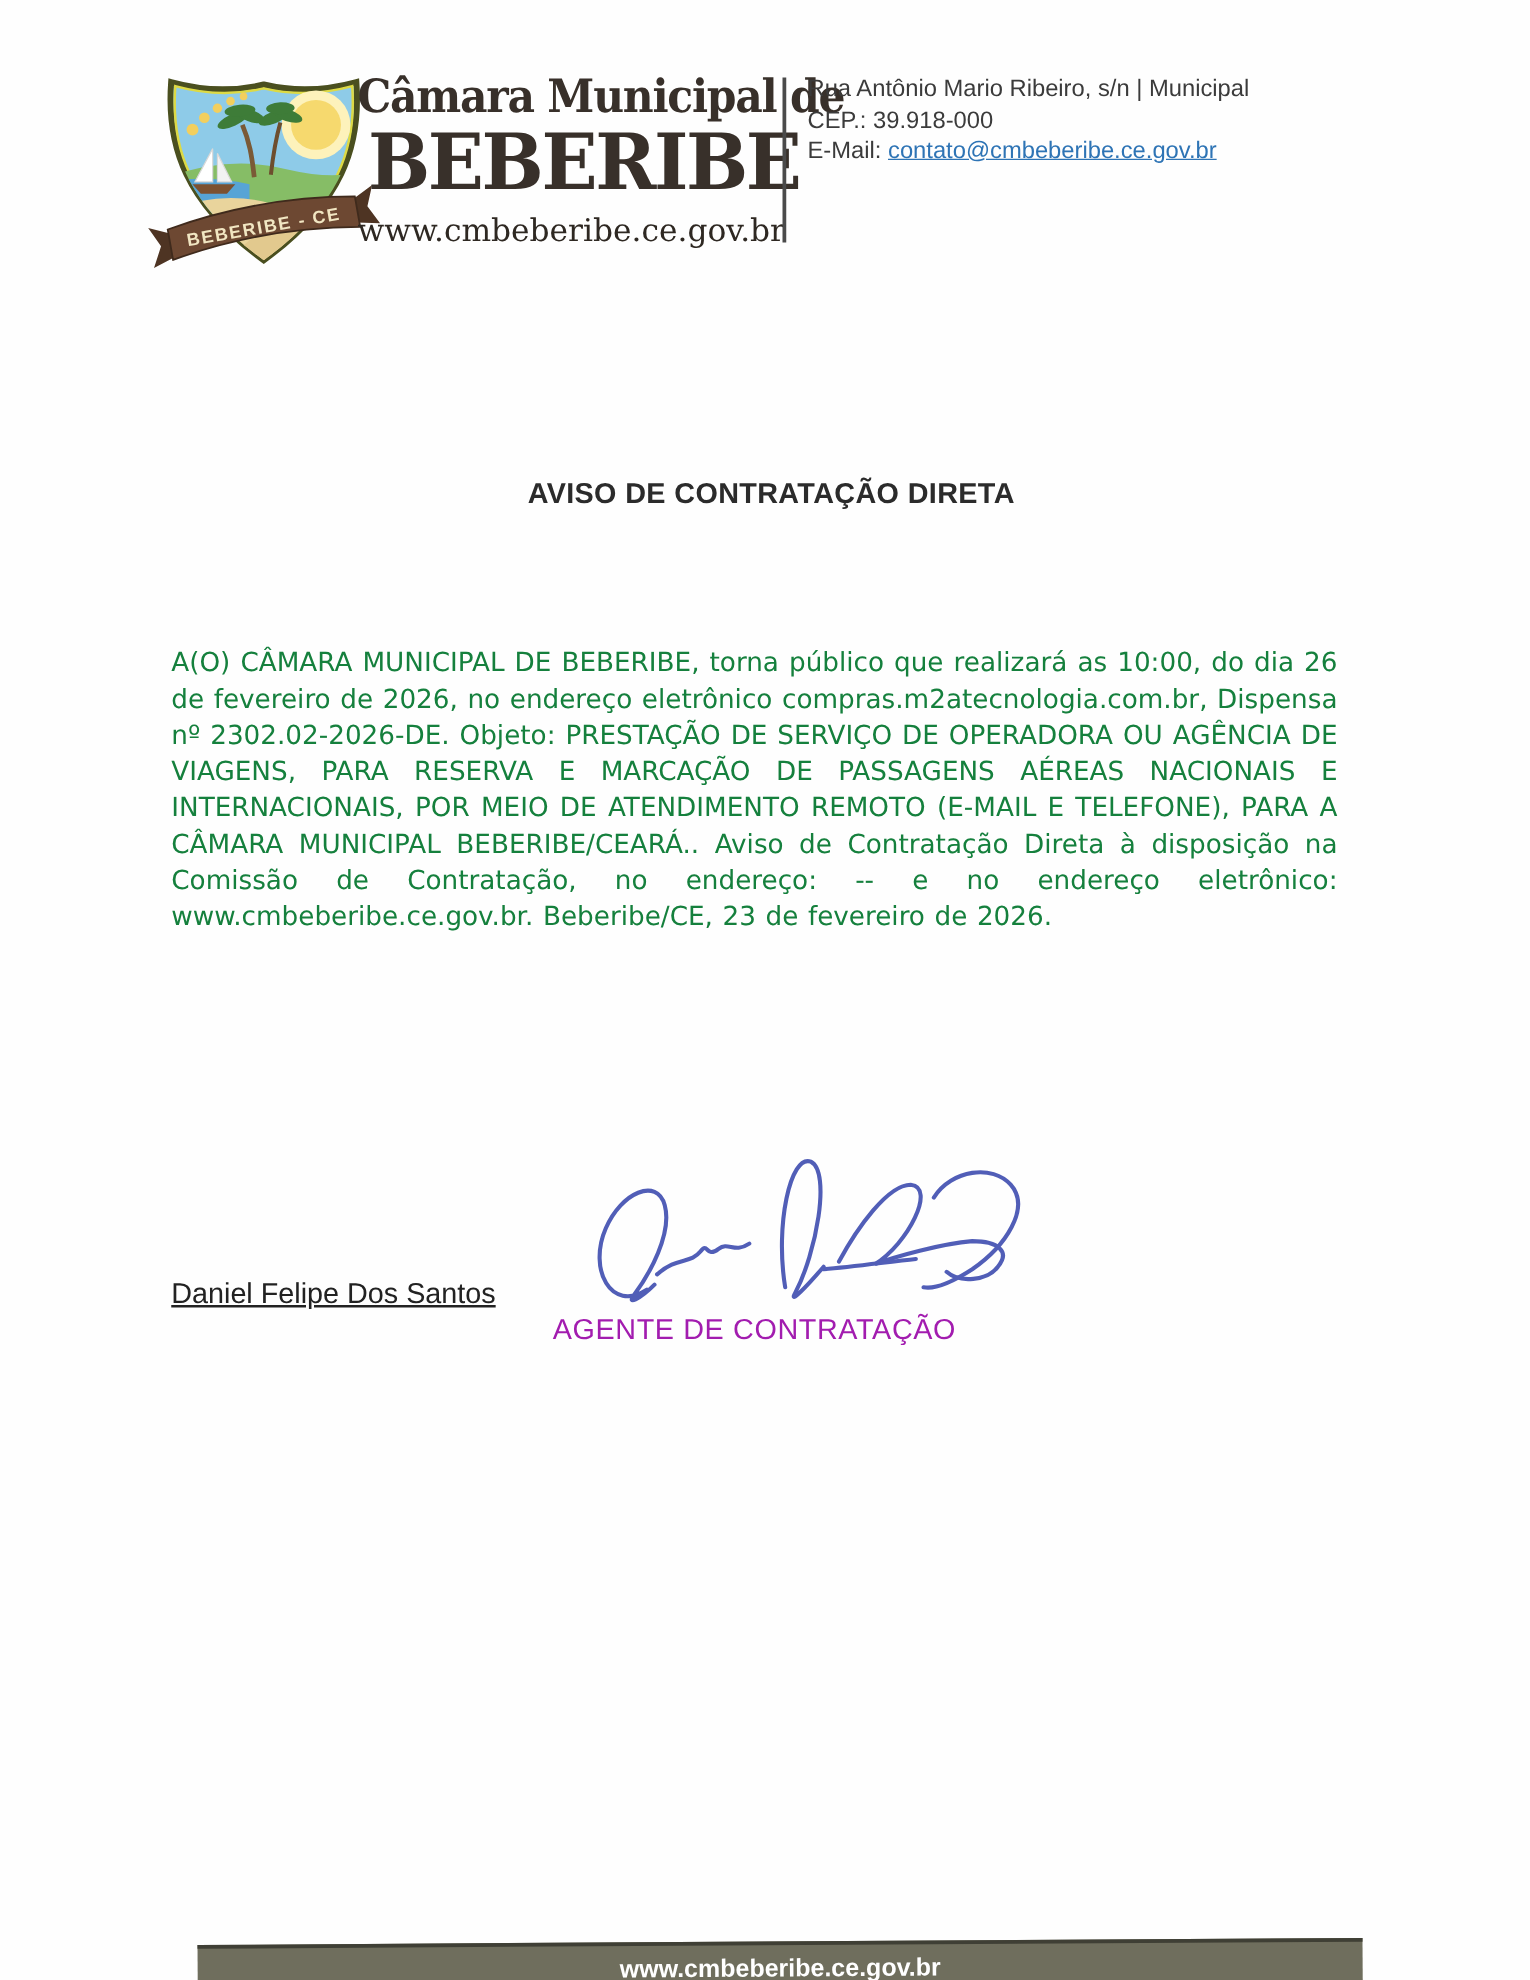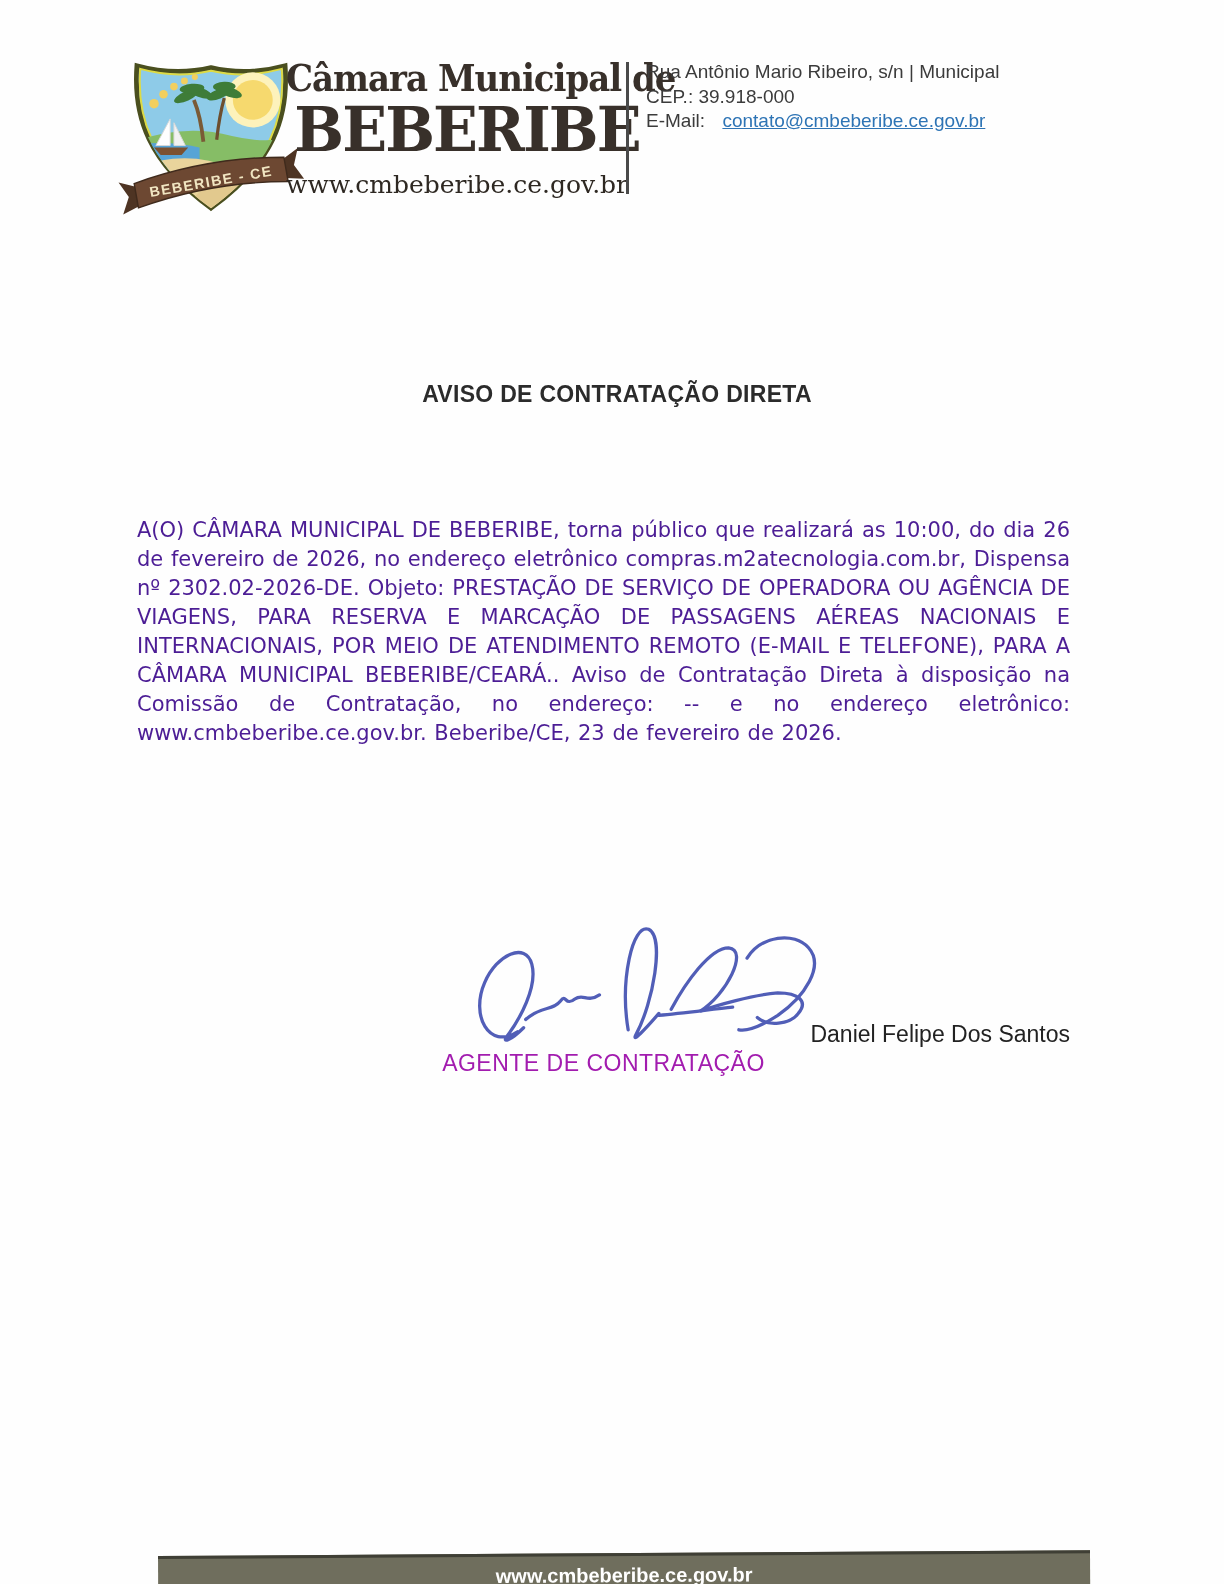--- a/index.html
+++ b/index.html
@@ -83,37 +83,38 @@
     padding-left: 24px;
   }
   .doc-body {
     position: absolute;
     left: 137px; top: 516px;
     width: 933px;
     font-family: "DejaVu Sans", sans-serif;
     font-size: 21px;
     line-height: 29px;
     text-align: justify;
-    color: #4c1d95;
+    color: #15803d;
     word-spacing: 1px;
   }
 
   
   .signature-svg {
     position: absolute;
     left: 458px; top: 900px;
     width: 410px; height: 155px;
   }
   .signer-name {
     position: absolute;
     left: 137px; top: 1021px;
     width: 933px;
-    text-align: right;
+    text-align: left;
     font-size: 23px;
     color: #222;
+    text-decoration: underline;
   }
   .signer-role {
     position: absolute;
     left: 137px; top: 1050px;
     width: 933px;
     text-align: center;
     font-size: 23px;
     letter-spacing: 0.5px;
     color: #a21caf;
   }
@@ -207,21 +208,21 @@
       <div class="org-line2">BEBERIBE</div>
       <div class="org-site">www.cmbeberibe.ce.gov.br</div>
     </div>
 
     <div class="header-divider"></div>
 
     <div class="contact">
       <div>Rua Antônio Mario Ribeiro, s/n | Municipal</div>
       <div>CEP.: 39.918-000</div>
       <div>
-        <span>E-Mail: </span><a href="#" style="color: rgb(46, 116, 181); margin-left: 12px;">contato@cmbeberibe.ce.gov.br</a>
+        <span>E-Mail: </span><a href="#" style="color: rgb(46, 116, 181);">contato@cmbeberibe.ce.gov.br</a>
       </div>
     </div>
   </div>
 
   <h1 class="doc-title">AVISO DE CONTRATAÇÃO DIRETA</h1>
 
   <p class="doc-body">A(O) CÂMARA MUNICIPAL DE BEBERIBE, torna público que realizará as 10:00, do dia 26 de fevereiro de 2026, no endereço eletrônico compras.m2atecnologia.com.br, Dispensa nº 2302.02-2026-DE. Objeto: PRESTAÇÃO DE SERVIÇO DE OPERADORA OU AGÊNCIA DE VIAGENS, PARA RESERVA E MARCAÇÃO DE PASSAGENS AÉREAS NACIONAIS E INTERNACIONAIS, POR MEIO DE ATENDIMENTO REMOTO (E-MAIL E TELEFONE), PARA A CÂMARA MUNICIPAL BEBERIBE/CEARÁ.. Aviso de Contratação Direta à disposição na Comissão de Contratação, no endereço: -- e no endereço eletrônico: www.cmbeberibe.ce.gov.br. Beberibe/CE, 23 de fevereiro de 2026.</p>
 
   <svg class="signature-svg" viewBox="0 0 400 150" aria-hidden="true">
     <g fill="none" stroke="#3f4db0" stroke-width="3.2" stroke-linecap="round" opacity="0.9">

